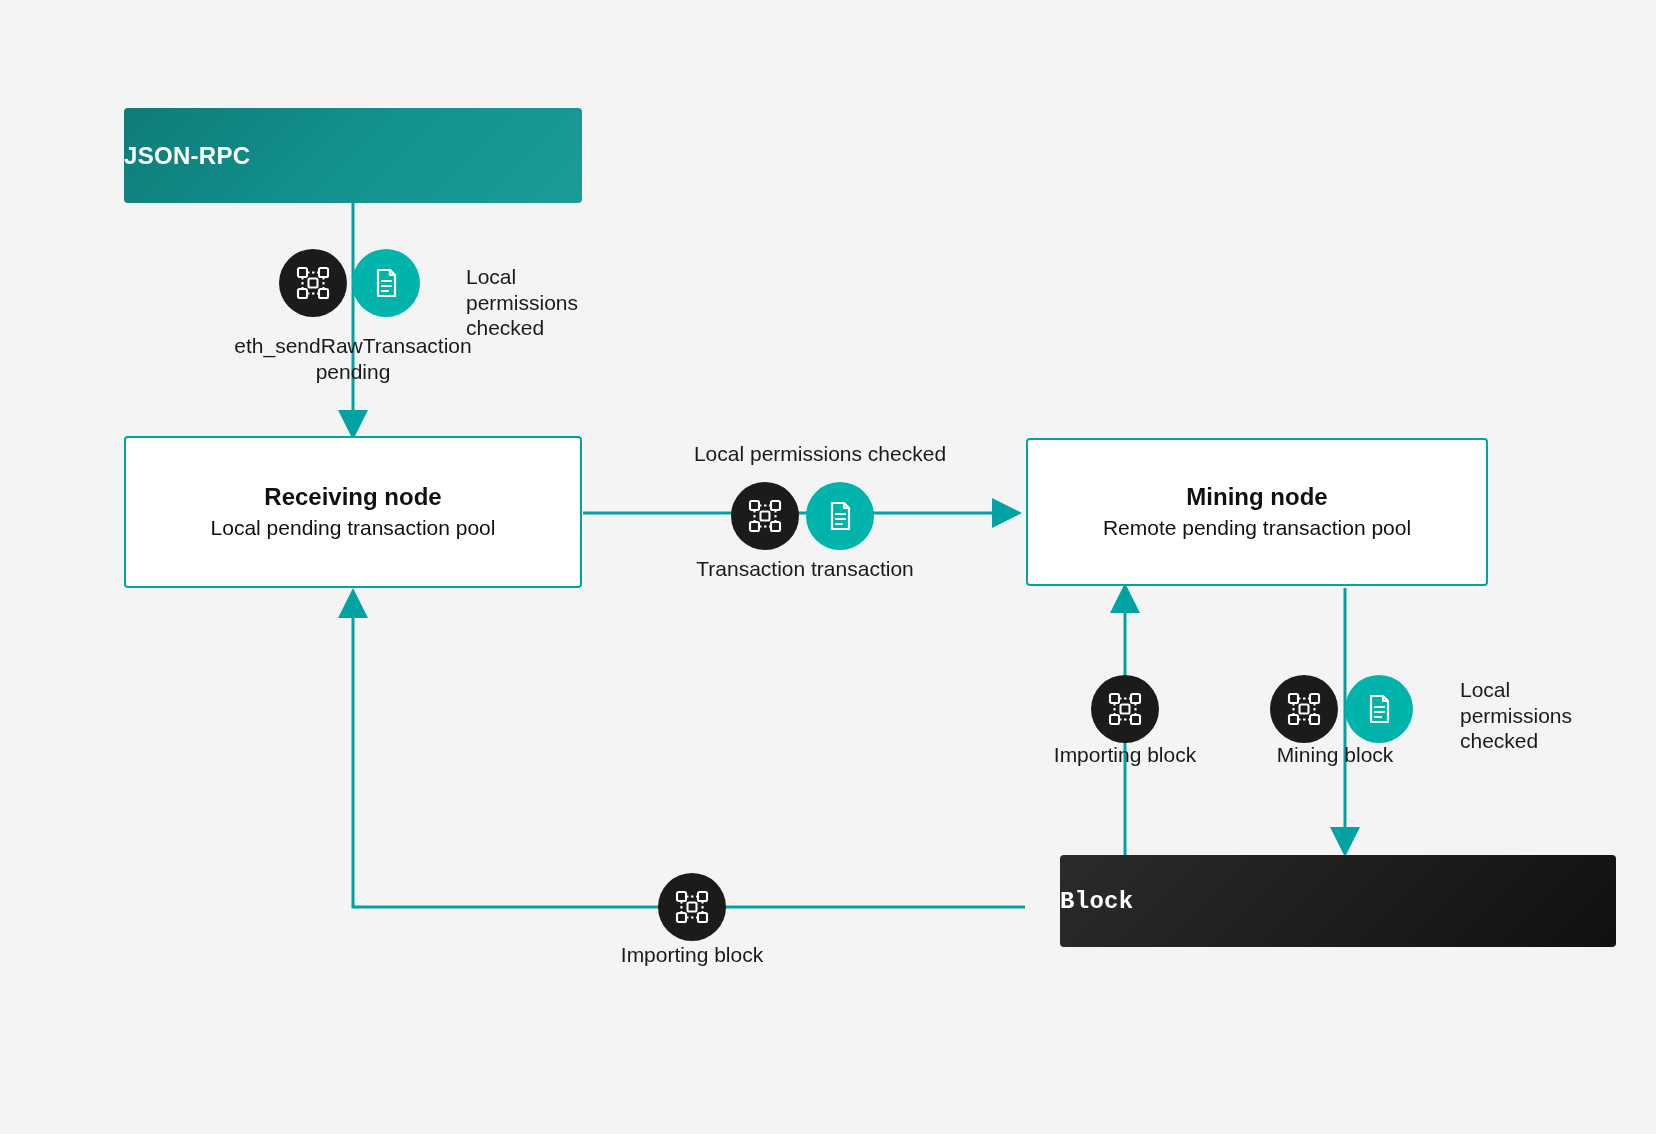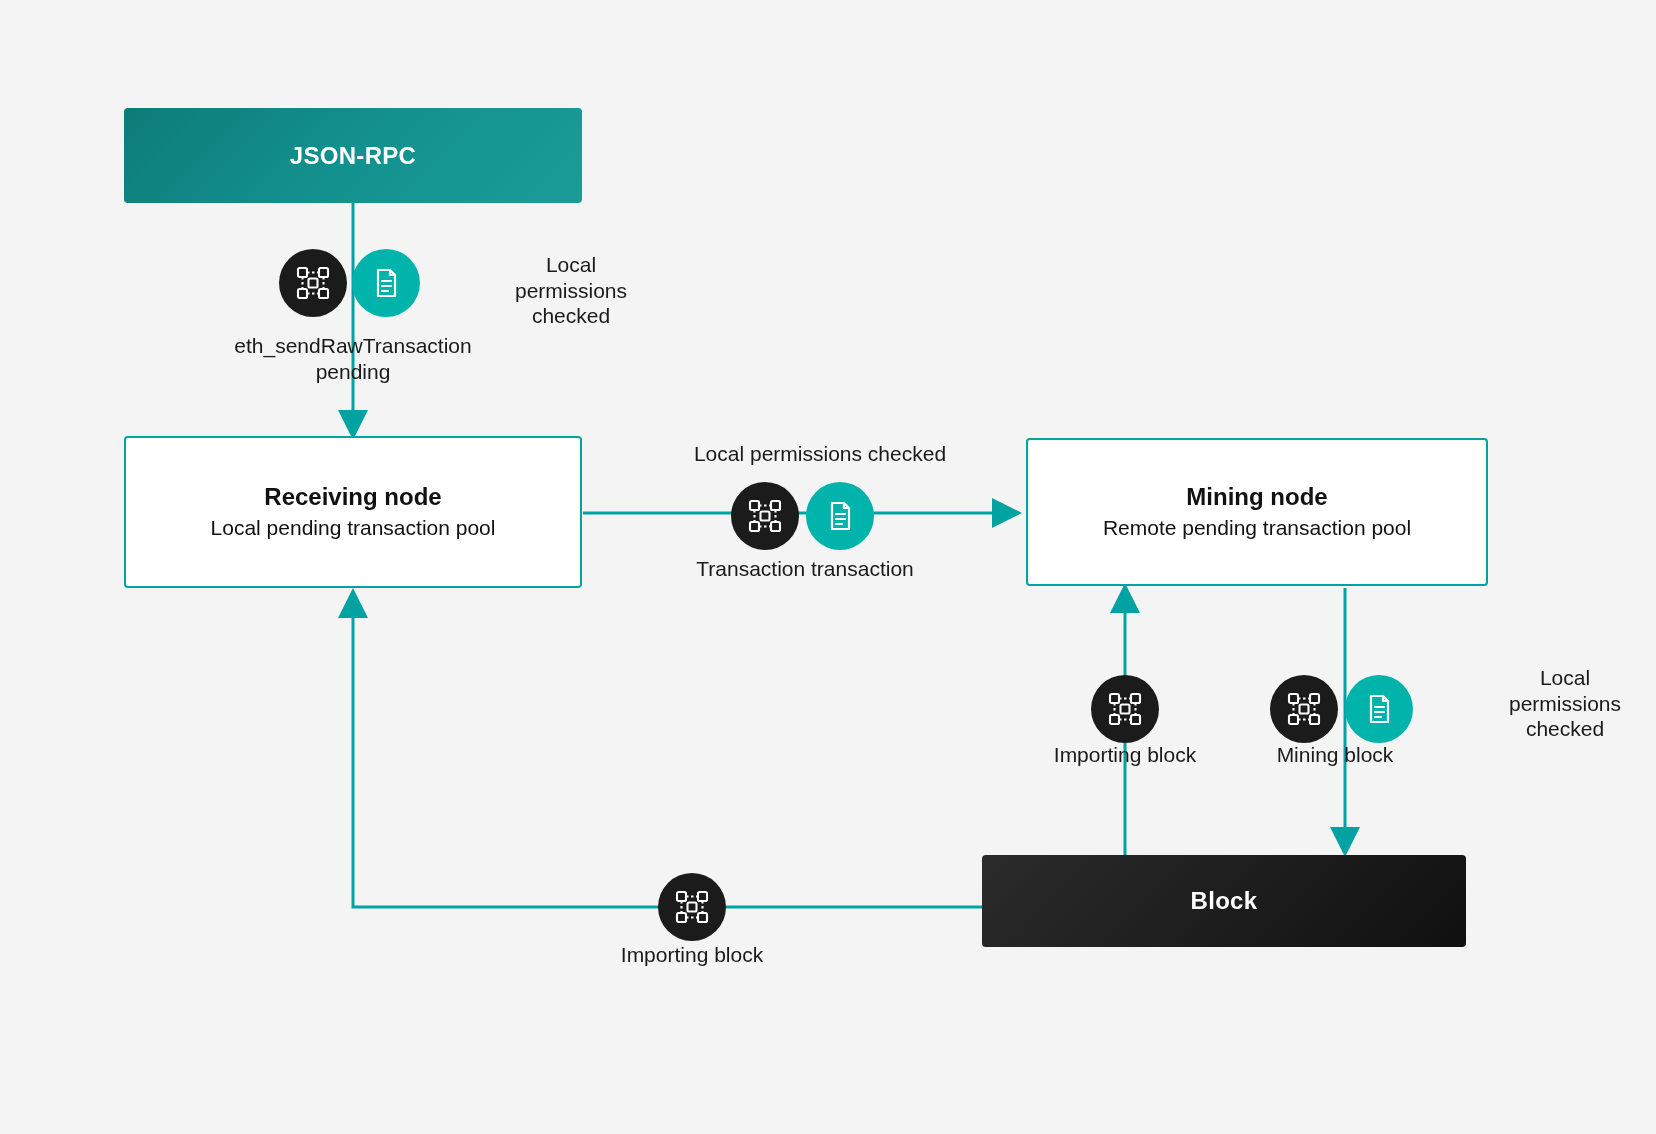--- a/index.html
+++ b/index.html
@@ -51,21 +51,20 @@
     line-height: 1.35;
     margin-top: 2px;
   }
 
   .dark-box {
     position: absolute;
     box-sizing: border-box;
     border-radius: 4px;
     display: flex;
     align-items: center;
-    justify-content: center;
     color: #ffffff;
     font-size: 24px;
     font-weight: bold;
     letter-spacing: 0.3px;
   }
   #jsonrpc-box {
     background: linear-gradient(135deg, #0d7c79 0%, #13918e 50%, #1a9c97 100%);
   }
   #block-box {
     background: linear-gradient(135deg, #2b2b2b 0%, #1b1b1b 60%, #101010 100%);
@@ -83,21 +82,21 @@
   .badge.teal  { background: #00b3ab; }
 
   
   .caption {
     position: absolute;
     font-size: 21px;
     color: #1a1a1a;
     line-height: 1.22;
   }
   .caption.center { text-align: center; }
-  .caption.left   { text-align: center; }
+  .caption.left   { text-align: left; margin-top: 12px; }
 </style>
 </head>
 <body>
 
 <div id="stage">
 
   <svg id="wires" viewBox="0 0 1656 1134">
     <defs>
       <marker id="arrow" markerWidth="10" markerHeight="10" refX="6" refY="5" orient="auto" markerUnits="strokeWidth">
         <path d="M0,0 L10,5 L0,10 z" fill="#00a3a1"></path>
@@ -122,21 +121,21 @@
   <div class="node-box" style="left:1026px; top:438px; width:462px; height:148px;">
     <div class="node-title">Mining node</div>
     <div class="node-sub">Remote pending transaction pool</div>
   </div>
 
   <div class="node-box" style="left:124px; top:436px; width:458px; height:152px;">
     <div class="node-title">Receiving node</div>
     <div class="node-sub">Local pending transaction pool</div>
   </div>
 
-  <div class="dark-box" id="block-box" style="left:982px; top:855px; width:484px; height:92px;">
+  <div class="dark-box" id="block-box" style="left:1060px; top:855px; width:556px; height:92px;font-family:Liberation Mono, monospace;">
     <span>Block</span>
   </div>
 
   <div class="badge black" style="left:279px; top:249px; width:68px; height:68px;">
     <svg width="40" height="40" viewBox="0 0 40 40" aria-hidden="true">
       <g fill="none" stroke="#ffffff" stroke-width="2.1">
         <rect x="5" y="5" width="9" height="9" rx="1.6"></rect>
         <rect x="26" y="5" width="9" height="9" rx="1.6"></rect>
         <rect x="5" y="26" width="9" height="9" rx="1.6"></rect>
         <rect x="26" y="26" width="9" height="9" rx="1.6"></rect>

